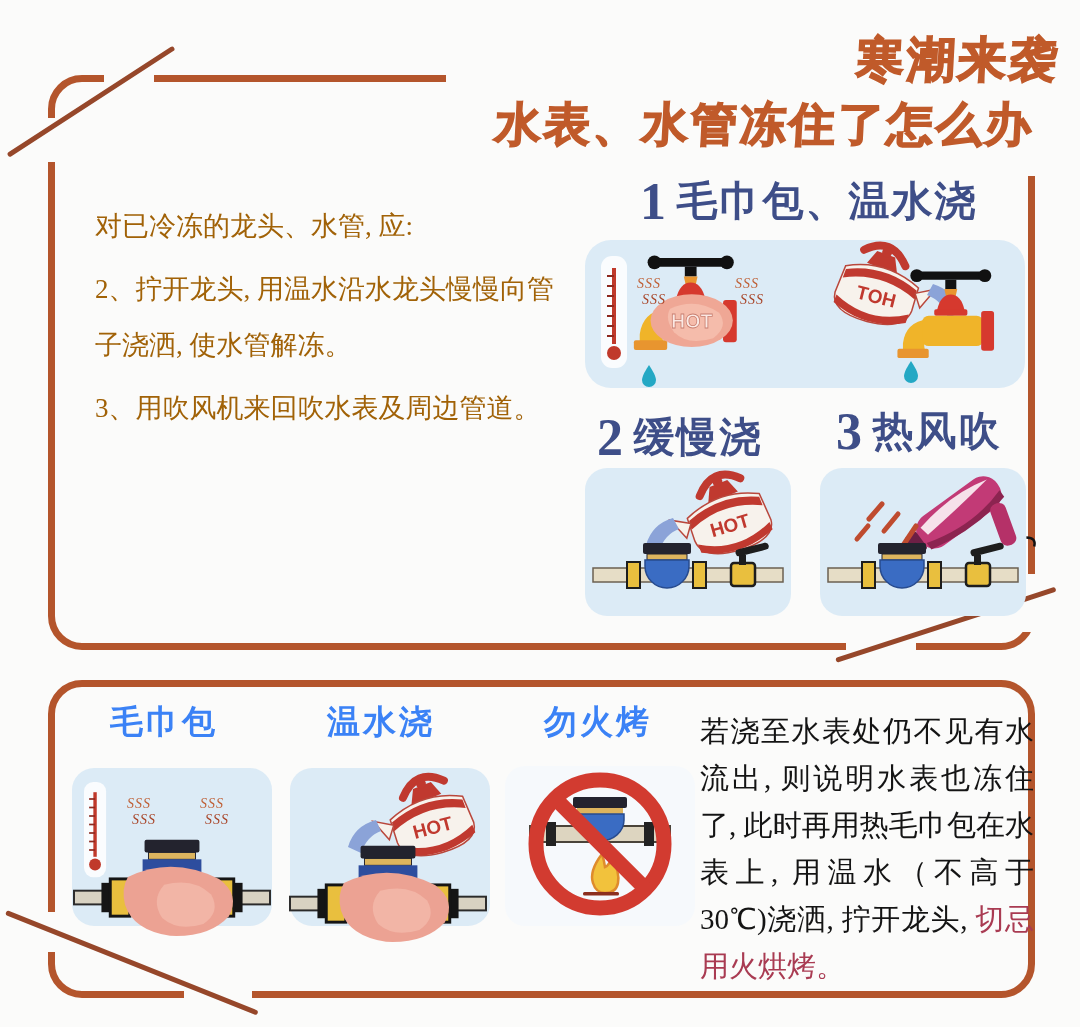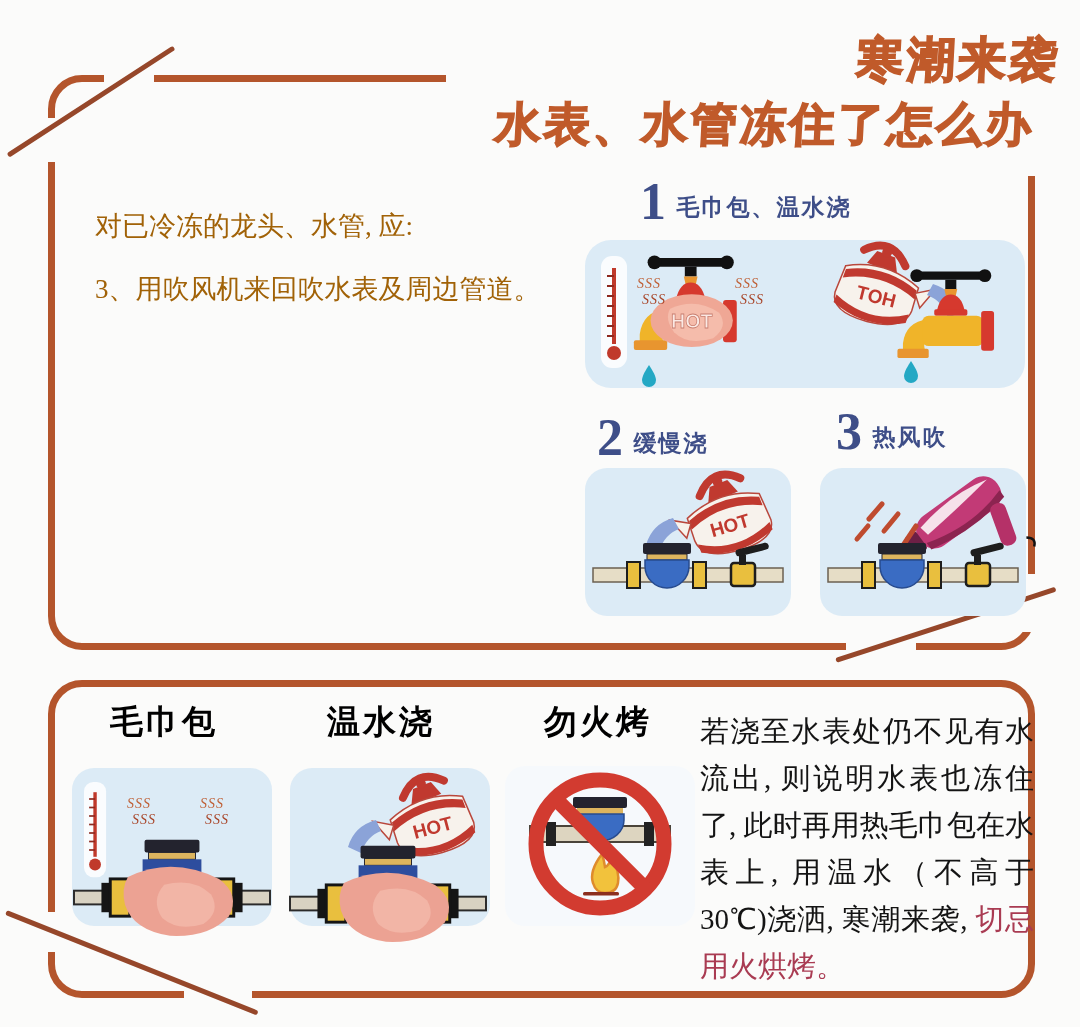--- a/index.html
+++ b/index.html
@@ -14,32 +14,32 @@
          -webkit-text-stroke:1.6px #c05a2a;letter-spacing:3px;transform:skewX(-3deg);}
   .t1{top:28px;left:540px;width:520px;text-align:right;font-size:48px;}
   .t2{top:94px;left:420px;width:614px;text-align:right;font-size:46px;}
   
   .steps{position:absolute;left:95px;top:198px;width:472px;z-index:4;color:#a16207;
          font-family:"Liberation Serif",serif;font-size:27px;line-height:56px;}
   .steps p{margin:0 0 7px 0;}
   
   .mhead{position:absolute;z-index:4;color:#3e4e88;white-space:nowrap;}
   .mhead .num{font-family:"Liberation Serif",serif;font-weight:900;font-size:52px;vertical-align:-4px;}
-  .mhead .lbl{font-weight:900;font-size:23px;margin-left:6px;letter-spacing:2px;}
+  .mhead .lbl{font-weight:900;font-size:41px;margin-left:6px;letter-spacing:2px;}
   .h1{left:640px;top:172px;}
   .h2{left:597px;top:408px;}
   .h3{left:836px;top:402px;}
   
   .panel{position:absolute;background:#dcebf6;z-index:4;}
   .pA{left:585px;top:240px;width:440px;height:148px;border-radius:26px;}
   .pB{left:585px;top:468px;width:206px;height:148px;border-radius:22px;}
   .pC{left:820px;top:468px;width:206px;height:148px;border-radius:22px;}
   .panel svg{display:block;overflow:visible;}
   
-  .blabel{position:absolute;z-index:4;color:#000000;font-weight:900;font-size:33px;
+  .blabel{position:absolute;z-index:4;color:#3b82f6;font-weight:900;font-size:33px;
           width:160px;text-align:center;letter-spacing:3px;}
   .b1{left:84px;top:700px;} .b2{left:301px;top:700px;} .b3{left:518px;top:700px;}
   .bpanel{position:absolute;z-index:4;}
   .note{position:absolute;left:700px;top:708px;width:334px;z-index:4;color:#141414;
         font-family:"Liberation Serif",serif;font-size:29px;line-height:47px;text-align:justify;}
   .note .warn{color:#a93b52;}
 </style>
 </head>
 <body>
 
@@ -130,20 +130,21 @@
 
   <div class="slash" style="left:8px;top:153px;width:198px;transform:rotate(-33deg);"></div>
   <div class="slash" style="left:836px;top:658px;width:231px;transform:rotate(-18deg);"></div>
   <div class="slash" style="left:6px;top:910px;width:271px;transform:rotate(21.8deg);"></div>
 
   <div class="title t1">寒潮来袭</div>
   <div class="title t2">水表、水管冻住了怎么办</div>
 
   <div class="steps">
     <p>对已冷冻的龙头、水管, 应:</p>
+    <p>2、拧开龙头, 用温水沿水龙头慢慢向管子浇洒, 使水管解冻。</p>
     <p>3、用吹风机来回吹水表及周边管道。</p>
   </div>
 
   <div class="mhead h1">
     <span class="num">1</span>
     <span class="lbl">毛巾包、温水浇</span>
   </div>
   <div class="mhead h2">
     <span class="num">2</span>
     <span class="lbl">缓慢浇</span>
@@ -275,16 +276,16 @@
         </g>
         <g>
           <circle cx="0" cy="2" r="64" fill="none" stroke="#d23b30" stroke-width="15"></circle>
           <rect x="-62" y="-6" width="124" height="15" fill="#d23b30" transform="rotate(45 0 2)"></rect>
         </g>
       </g>
     </svg>
   </div>
 
   <div class="note">
-    <span>若浇至水表处仍不见有水流出, 则说明水表也冻住了, 此时再用热毛巾包在水表上, 用温水（不高于30℃)浇洒, 寒潮来袭, </span><span class="warn">切忌用火烘烤。</span>
+    <span>若浇至水表处仍不见有水流出, 则说明水表也冻住了, 此时再用热毛巾包在水表上, 用温水（不高于30℃)浇洒, 拧开龙头, </span><span class="warn">切忌用火烘烤。</span>
   </div>
 
 </div>
 
 </body></html>

